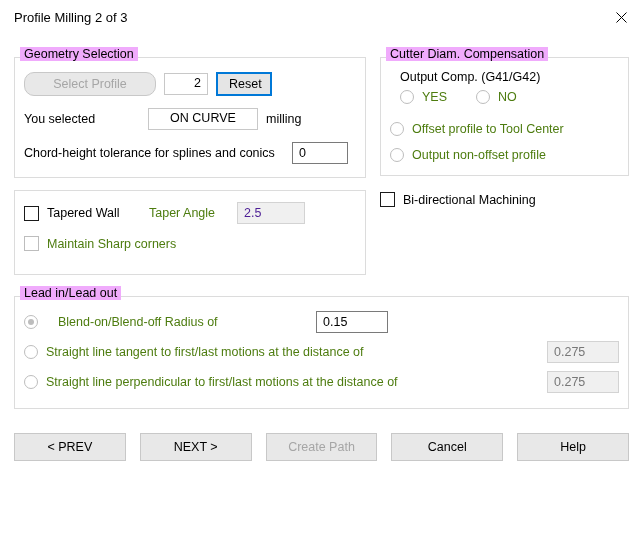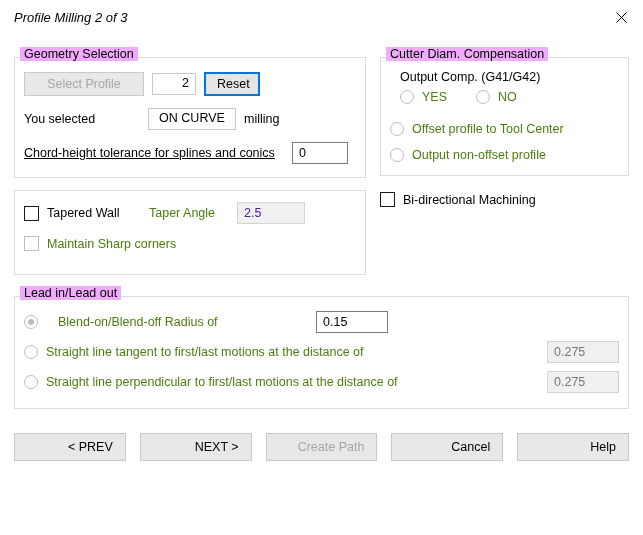--- a/index.html
+++ b/index.html
@@ -13,21 +13,21 @@
     height: 535px;
     overflow: hidden;
   }
   .titlebar {
     display: flex;
     align-items: center;
     justify-content: space-between;
     height: 34px;
     padding: 0 0 0 14px;
   }
-  .titlebar .title { font-size: 13px; font-style: italic; }
+  .titlebar .title { font-size: 13px; }
   .titlebar .close {
     width: 44px;
     height: 100%;
     display: flex;
     align-items: center;
     justify-content: center;
     font-size: 14px;
     cursor: default;
   }
   .client {
@@ -123,21 +123,20 @@
   }
   .footer {
     display: flex;
     gap: 14px;
     margin-top: 24px;
     justify-content: center;
   }
   .footer .btn {
     width: 116px;
     height: 28px;
-    text-align: right;
   }
   .lead-row {
     display: flex;
     align-items: center;
     height: 30px;
   }
   .mt10 { margin-top: 12px; }
 </style>
 </head>
 <body>
@@ -154,33 +153,33 @@
 
 <div class="client">
 
   <div class="top-area">
 
     <div class="group geo">
       <div class="group-border"></div>
       <span class="group-title">Geometry Selection</span>
 
       <div class="row gap" style="margin-top:-6px;">
-        <button class="btn disabled" style="width:120px;">Select Profile</button>
+        <button class="btn disabled" style="width:132px;border-radius:10px;">Select Profile</button>
         <div class="txt readonly-box" style="width:44px;text-align:right;padding-right:6px;">2</div>
         <button class="btn focused" style="width:56px;">Reset</button>
       </div>
 
       <div class="row gap mt10">
         <span style="width:116px;">You selected</span>
-        <div class="txt readonly-box" style="width:88px;">ON CURVE</div>
+        <div class="txt readonly-box" style="width:110px;">ON CURVE</div>
         <span>milling</span>
       </div>
 
       <div class="row gap mt10" style="align-items:center;margin-bottom:4px;">
-        <span style="width:260px;line-height:1.3;text-decoration:underline;">Chord-height tolerance for splines and conics</span>
+        <span style="width:260px;line-height:1.3;">Chord-height tolerance for splines and conics</span>
         <input class="txt" style="width: 56px;" value="0">
       </div>
     </div>
 
     <div class="group comp">
       <div class="group-border"></div>
       <span class="group-title">Cutter Diam. Compensation</span>
 
       <div style="margin-top:-8px;padding-left:10px;">Output Comp.  (G41/G42)</div>
 

